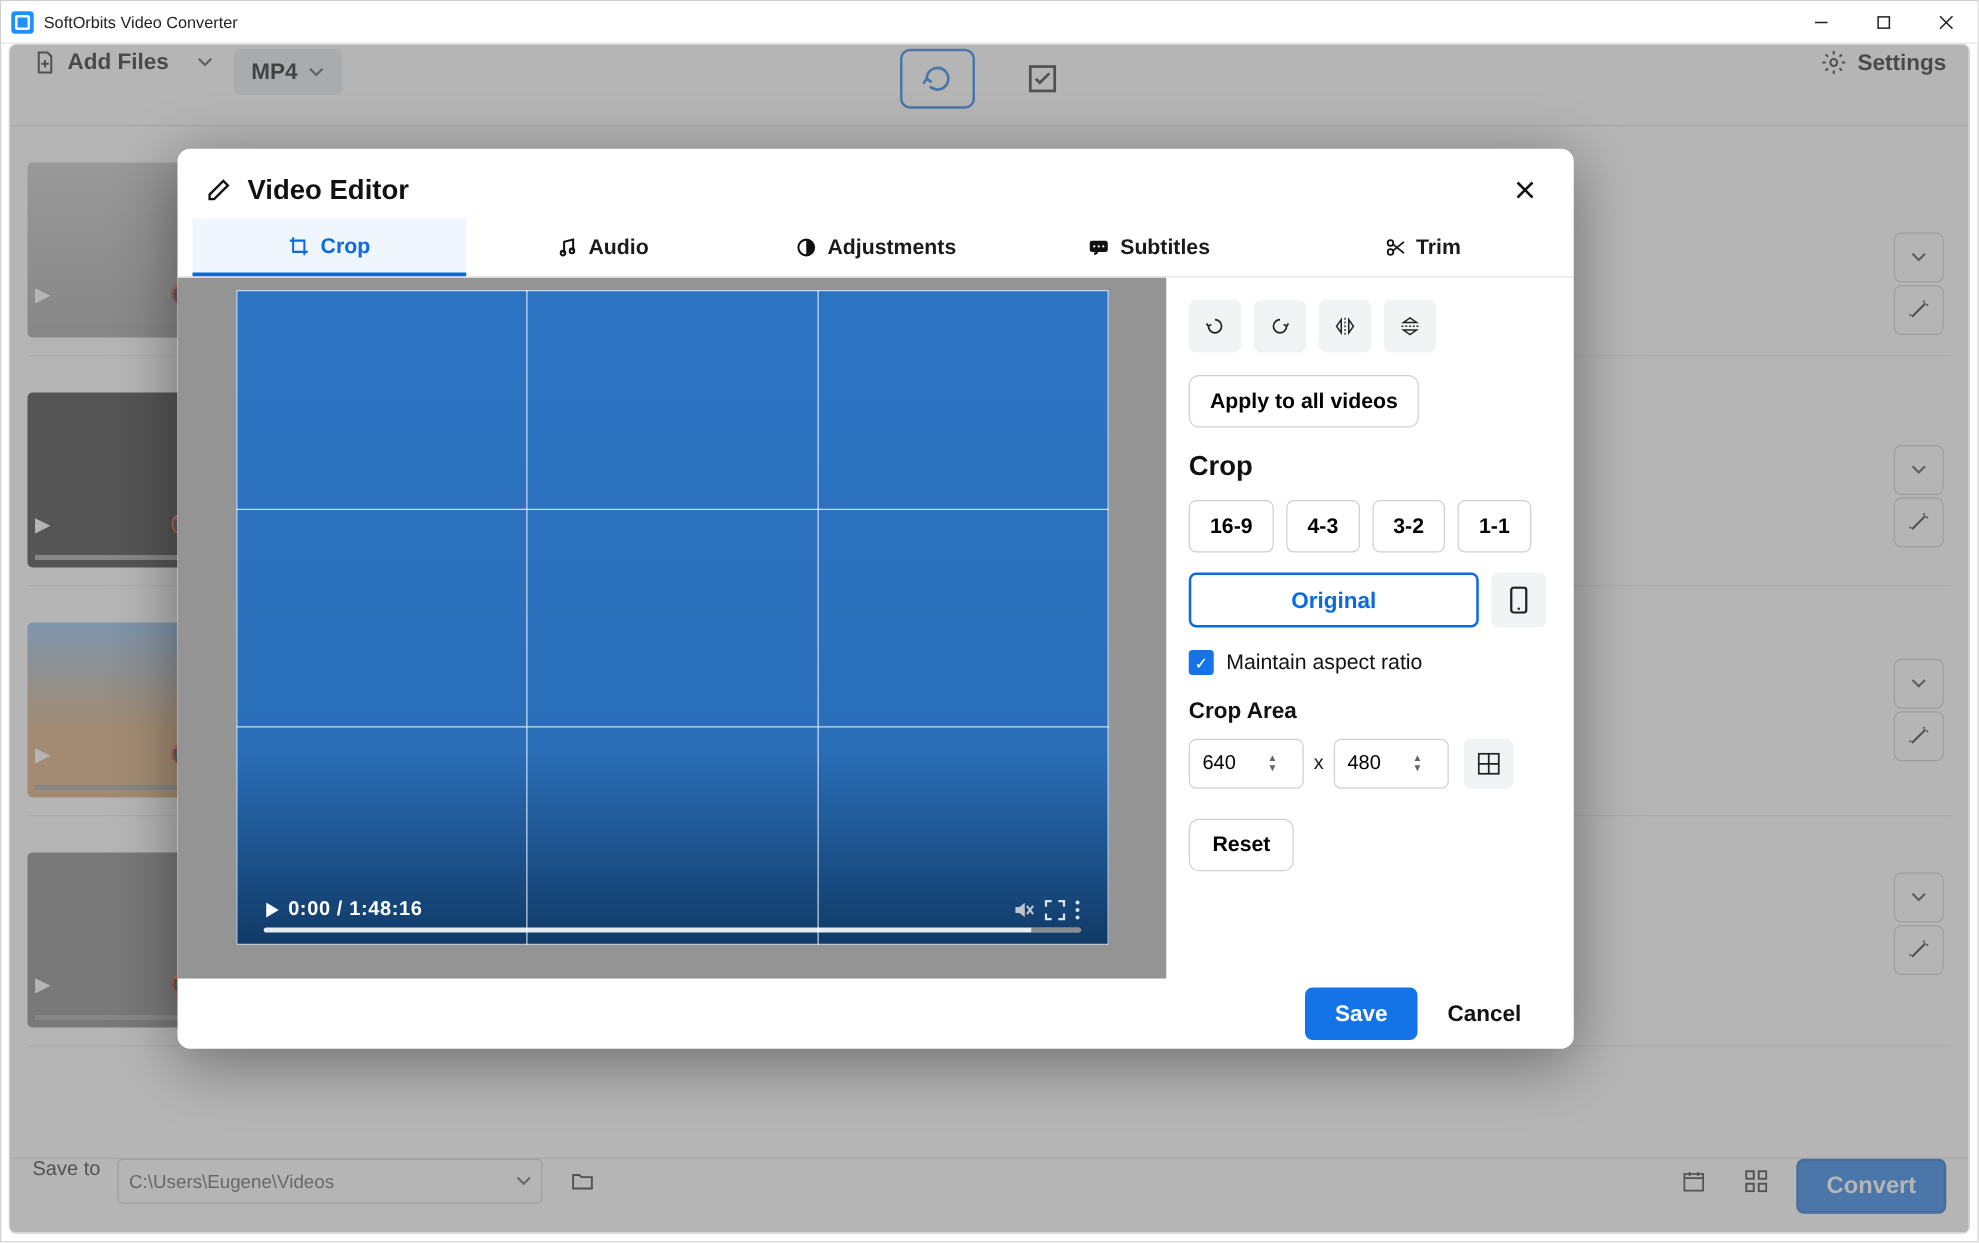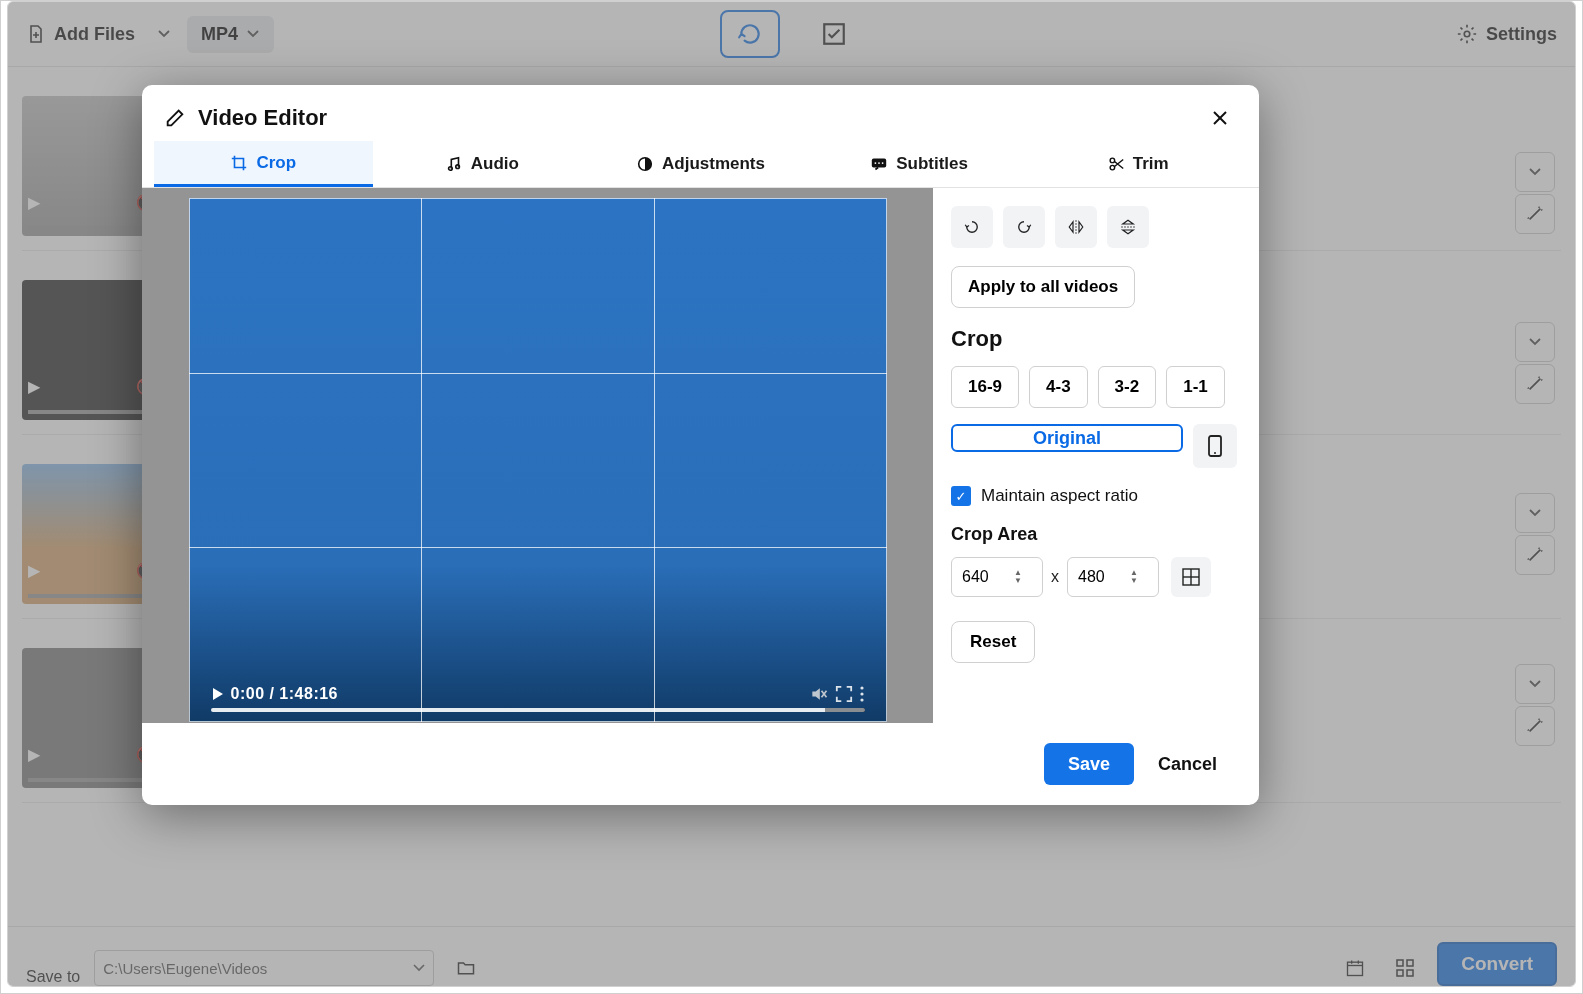--- a/index.html
+++ b/index.html
@@ -6,21 +6,21 @@
   html, body { width: 1583px; height: 994px; overflow: hidden; background:#f0f0f0; }
   .window { width:100%; height:100%; background:#fff; display:flex; flex-direction:column; border:1px solid #d0d0d0;}
   .titlebar { height:34px; display:flex; align-items:center; justify-content:space-between; padding:0 0 0 8px; background:#fff; border-bottom:1px solid #e5e5e5;}
   .titlebar-left { display:flex; align-items:center; gap:8px; font-size:13px; color:#222;}
   .app-icon { width:18px; height:18px; background:#1E90FF; border-radius:3px; position:relative;}
   .app-icon::after{content:"";position:absolute;inset:3px;border:2px solid #fff;border-radius:2px;}
   .win-controls { display:flex;}
   .win-btn { width:50px; height:34px; display:flex; align-items:center; justify-content:center; color:#222;}
   .main { flex:1; position:relative; background:#fff; border:1px solid #d0d0d0; margin:0 6px 6px 6px; border-radius:6px; overflow:hidden;}
   .overlay { position:absolute; inset:0; background:rgba(120,120,120,0.55); z-index:5;}
-  .toolbar { height:64px; display:flex; align-items:center; padding:3px 18px; gap:16px;}
+  .toolbar { height:64px; display:flex; align-items:flex-start; padding:3px 18px; gap:16px;}
   .tb-btn { display:flex; align-items:center; gap:8px; font-size:18px; font-weight:600; color:#111;}
   .chev{color:#444;}
   .format-pill{ background:#e6e9ec; border-radius:6px; padding:8px 14px; display:flex; align-items:center; gap:8px; font-size:18px; font-weight:600;}
   .center-icons{ position:absolute; left:50%; transform:translateX(-50%); display:flex; gap:24px; }
   .ci { width:60px; height:48px; border-radius:8px; display:flex; align-items:center; justify-content:center; font-size:24px; color:#0a4fa3;}
   .ci.active{ border:2px solid #1473e6; color:#1473e6;}
   .settings { margin-left:auto; display:flex; align-items:center; gap:8px; font-size:18px; font-weight:600; color:#111;}
   .content-area{ position:absolute; top:64px; bottom:60px; left:0; right:0; border-top:1px solid #e2e2e2; padding:14px; display:flex; flex-direction:column; gap:14px;}
   .video-row{ height:170px; border-bottom:1px solid #e8e8e8; display:flex; align-items:center; gap:14px;}
   .thumb{ width:140px; height:140px; background:#555; border-radius:4px; position:relative; overflow:hidden;}
@@ -29,21 +29,21 @@
   .thumb .bar{position:absolute; left:6px; right:6px; bottom:6px; height:4px; background:#999;}
   .thumb.t1{background:linear-gradient(#c0c0c0,#999);}
   .thumb.t2{background:#2a2a2a;}
   .thumb.t3{background:linear-gradient(180deg,#87b8e8,#d4a36b 60%);}
   .thumb.t4{background:#7a7a7a;}
   .row-right{position:absolute; right:20px; display:flex; align-items:center; gap:18px;}
   .row-r1{ top: 85px;} .row-r2{top:255px;} .row-r3{top:426px;} .row-r4{top:597px;}
   .chev-box{width:40px;height:40px;border:1px solid #ccc;border-radius:6px;display:flex;align-items:center;justify-content:center;}
   .wand{width:40px;height:40px;border:1px solid #ccc;border-radius:6px;display:flex;align-items:center;justify-content:center;background:#fff;}
 
-  .bottombar{ position:absolute; left:0; right:0; bottom:0; height:60px; display:flex; align-items:flex-end; padding:0 18px; gap:14px; border-top:1px solid #e3e3e3;}
+  .bottombar{ position:absolute; left:0; right:0; bottom:0; height:60px; display:flex; align-items:flex-start; padding:0 18px; gap:14px; border-top:1px solid #e3e3e3;}
   .save-to{font-size:16px;color:#222;}
   .path-input{ flex:0 0 340px; height:36px; border:1px solid #ccc; border-radius:4px; padding:0 8px; display:flex; align-items:center; justify-content:space-between; font-size:15px; color:#555;}
   .folder-btn{width:36px;height:36px;display:flex;align-items:center;justify-content:center;}
   .out-folder{ flex:0 0 240px; height:36px; border:1px solid #ccc; border-radius:4px; padding:0 8px; display:flex; align-items:center; justify-content:space-between; font-size:15px; color:#555; margin-left:auto;}
   .cal-icon{width:36px;height:36px;display:flex;align-items:center;justify-content:center; margin-left:auto;}
   .grid-icon{width:36px;height:36px;display:flex;align-items:center;justify-content:center;}
   .convert-btn{ height:44px; padding:0 22px; background:#1473e6; color:#fff; border-radius:6px; font-size:19px; font-weight:600; display:flex; align-items:center; border:2px solid #0f60c4;}
 
   
   .modal{ position:absolute; z-index:10; left:134px; top:83px; width:1117px; height:720px; background:#fff; border-radius:10px; box-shadow:0 10px 50px rgba(0,0,0,0.4); display:flex; flex-direction:column;}
@@ -69,43 +69,67 @@
   .progress::after{content:"";position:absolute;right:0;top:0;bottom:0;width:40px;background:rgba(0,0,0,0.4);}
 
   .side-pane{ width:326px; padding:18px 22px 8px 18px; overflow:auto;}
   .sp-h2{font-size:22px;font-weight:700;color:#111;margin-bottom:14px;}
   .rotate-row{display:flex;gap:10px;margin-bottom:18px;}
   .rot-btn{width:42px;height:42px;background:#f1f3f5;border-radius:6px;display:flex;align-items:center;justify-content:center;color:#222;font-size:16px;}
   .apply-btn{ border:1px solid #d0d0d0; border-radius:8px; padding:10px 16px; font-size:17px; font-weight:600; display:inline-flex; margin-bottom:18px;}
   .ratio-row{display:flex;gap:10px;margin-bottom:16px;}
   .ratio-btn{ border:1px solid #d0d0d0; background:#fff; border-radius:6px; padding:10px 16px; font-size:17px; font-weight:600;}
   .original-row{display:flex;gap:10px;margin-bottom:18px;}
-  .original-btn{ flex:1; height:28px; border:2px solid #0a6ae6; color:#0a6ae6; background:#fff; border-radius:6px; font-size:18px; font-weight:700; display:flex; align-items:center; justify-content:center;}
+  .original-btn{ flex:1; height:44px; border:2px solid #0a6ae6; color:#0a6ae6; background:#fff; border-radius:6px; font-size:18px; font-weight:700; display:flex; align-items:center; justify-content:center;}
   .device-btn{ width:44px;height:44px;background:#f1f3f5;border-radius:6px;display:flex;align-items:center;justify-content:center;font-size:18px;}
   .check-row{display:flex;align-items:center;gap:10px;font-size:17px;color:#111;margin-bottom:18px;}
   .checkbox{width:20px;height:20px;background:#1473e6;border-radius:3px;display:flex;align-items:center;justify-content:center;color:#fff;font-size:13px;}
   .sp-h3{font-size:18px;font-weight:600;color:#111;margin-bottom:12px;}
   .dim-row{display:flex;align-items:center;gap:8px;margin-bottom:24px;}
   .dim-input{width:92px;height:40px;border:1px solid #d0d0d0;border-radius:6px;display:flex;align-items:center;justify-content:space-between;padding:0 20px 0 10px;font-size:16px;}
   .spin{display:flex;flex-direction:column;font-size:8px;color:#666;line-height:8px;}
   .x-sep{font-size:16px;color:#222;}
   .grid-toggle{width:40px;height:40px;background:#f1f3f5;border-radius:6px;display:flex;align-items:center;justify-content:center;margin-left:4px;}
   .reset-btn{ border:1px solid #d0d0d0; border-radius:8px; padding:10px 18px; font-size:17px; font-weight:600; display:inline-flex;}
 
-  .modal-footer{ height:82px; display:flex; align-items:center; justify-content:flex-end; gap:24px; padding:0 42px;}
+  .modal-footer{ height:56px; display:flex; align-items:center; justify-content:flex-end; gap:24px; padding:0 42px;}
   .save-btn{ height:42px; padding:0 24px; background:#1473e6; color:#fff; border-radius:6px; font-size:18px; font-weight:700; display:flex; align-items:center;}
   .cancel-btn{ font-size:18px; font-weight:700; color:#111;}
 
   svg{display:block;}
 </style>
 </head>
 <body>
 
 <div class="window">
 
+  <div class="titlebar">
+    <div class="titlebar-left">
+      <div class="app-icon"></div>
+      <span>SoftOrbits Video Converter</span>
+    </div>
+    <div class="win-controls">
+      <div class="win-btn">
+        <svg width="12" height="12">
+            <line x1="1" y1="6" x2="11" y2="6" stroke="#222" stroke-width="1.2"></line>
+          </svg>
+      </div>
+      <div class="win-btn">
+        <svg width="12" height="12">
+            <rect x="1.5" y="1.5" width="9" height="9" fill="none" stroke="#222" stroke-width="1.2"></rect>
+          </svg>
+      </div>
+      <div class="win-btn">
+        <svg width="12" height="12">
+            <line x1="1" y1="1" x2="11" y2="11" stroke="#222" stroke-width="1.3"></line>
+            <line x1="11" y1="1" x2="1" y2="11" stroke="#222" stroke-width="1.3"></line>
+          </svg>
+      </div>
+    </div>
+  </div>
 
   <div class="main">
 
     <div class="toolbar">
       <div class="tb-btn">
         <svg width="20" height="20" viewBox="0 0 20 20">
             <path d="M5 2h7l3 3v13H5z" fill="none" stroke="#222" stroke-width="1.6"></path>
             <line x1="10" y1="8" x2="10" y2="14" stroke="#222" stroke-width="1.6"></line>
             <line x1="7" y1="11" x2="13" y2="11" stroke="#222" stroke-width="1.6"></line>
           </svg>

